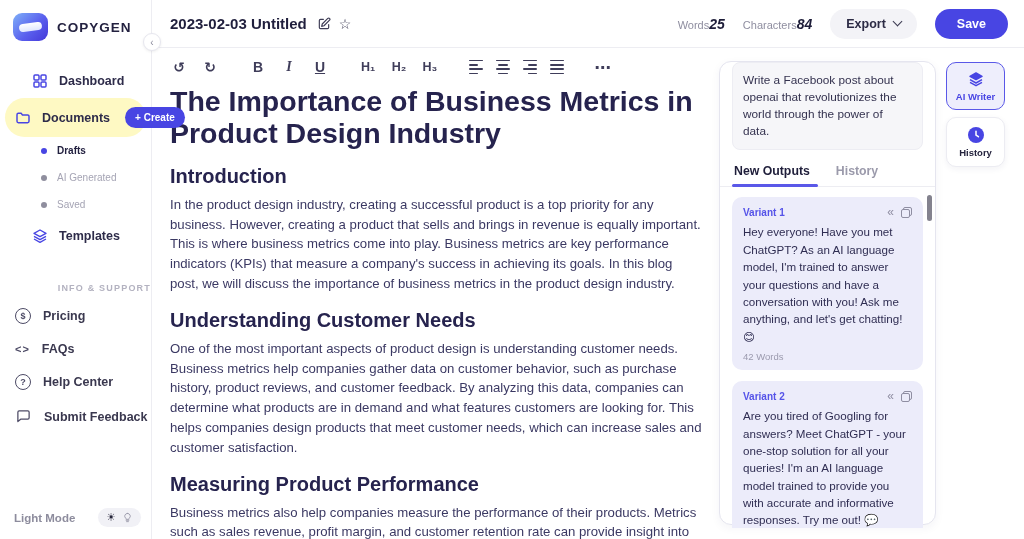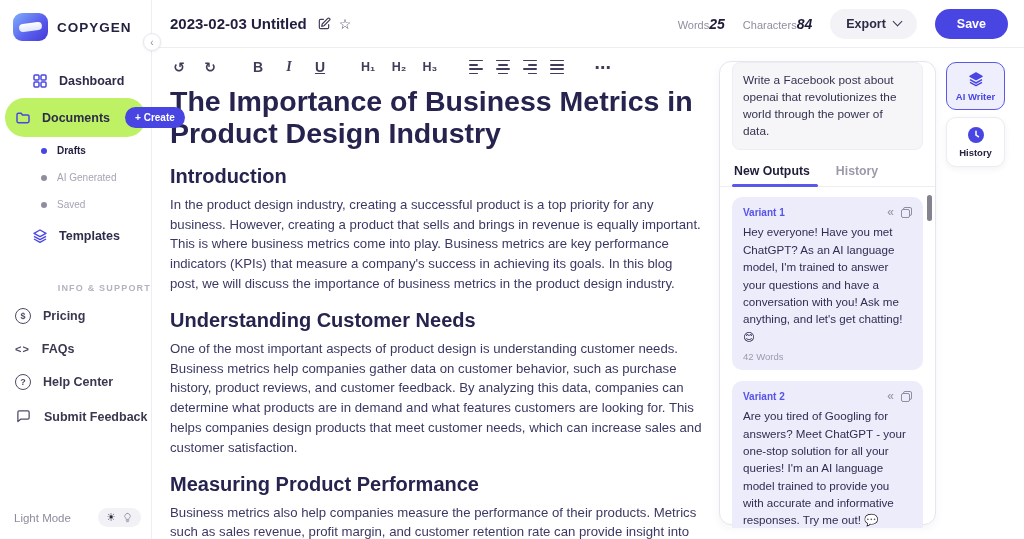--- a/index.html
+++ b/index.html
@@ -11,38 +11,38 @@
     background:#fff; border-right:1px solid #ededf2; z-index:5; }
   .logo-row { display:flex; align-items:center; gap:9px; padding:13px 0 0 13px; }
   .logo-mark { position:relative; width:35px; height:28px; border-radius:9px;
     background:linear-gradient(135deg,#7fb0f8 0%,#5a60ee 55%,#4438d8 100%); }
   .logo-mark::after { content:""; position:absolute; left:6px; top:10px; width:23px; height:8px;
     background:linear-gradient(180deg,#ffffff,#dfe6ff); border-radius:5px; transform:rotate(-8deg); }
   .logo-text { font-size:13.5px; font-weight:800; letter-spacing:1px; color:#232140; }
   .nav { margin-top:22px; }
   .nav-item { display:flex; align-items:center; gap:11px; padding:9px 0 9px 31px;
     font-size:12.5px; color:#2e2c4a; font-weight:600; cursor:pointer; }
-  .nav-item.active { background:#bef264; border-radius:999px; margin:0 5px; padding-left:10px; }
+  .nav-item.active { background:#fef9c3; border-radius:999px; margin:0 5px; padding-left:10px; }
   .nav-icon { width:17px; height:17px; display:inline-flex; align-items:center; justify-content:center; }
   .create-btn { margin-left:4px; background:#4845e3; color:#fff; font-size:10px; font-weight:700;
     border:none; border-radius:999px; padding:5px 10px; cursor:pointer; white-space:nowrap; }
   .sub-item { display:flex; align-items:center; gap:10px; padding:8px 0 8px 41px; font-size:10px;
     color:#a5a4b4; cursor:pointer; }
   .sub-item .dot { width:6px; height:6px; border-radius:50%; background:#8f8e9e; }
   .sub-item.active { color:#232140; font-weight:700; }
   .sub-item.active .dot { background:#4845e3; }
   .support-title { margin:30px 0 6px 14px; font-size:9px; font-weight:700; letter-spacing:1.2px; color:#b3b2c0;text-align:right; }
   .support-item { display:flex; align-items:center; gap:12px; padding:9px 0 9px 15px; font-size:12.5px;
     color:#3a384f; font-weight:600; cursor:pointer; }
   .circle-ic { width:16px; height:16px; border:1.4px solid #4d4b66; border-radius:50%;
     display:inline-flex; align-items:center; justify-content:center; font-size:9px; font-weight:700; color:#4d4b66; }
   .faq-ic { font-size:11px; font-weight:700; color:#4d4b66; letter-spacing:1px; }
   .theme-row { position:absolute; left:0; bottom:12px; width:100%; display:flex;
     align-items:center; justify-content:space-between; padding:0 10px 0 14px; }
-  .theme-label { font-size:11.5px; color:#8d8c9d; font-weight:400; }
+  .theme-label { font-size:11.5px; color:#8d8c9d; font-weight:700; }
   .theme-toggle { display:flex; align-items:center; gap:6px; background:#f1f1f6;
     border-radius:999px; padding:4px 8px; cursor:pointer; }
   .sun-ic { font-size:11px; color:#26253a; line-height:1; }
   .collapse-btn { position:absolute; left:143px; top:33px; width:18px; height:18px; z-index:9;
     background:#fff; border:1px solid #e7e7ef; border-radius:50%; box-shadow:0 1px 3px rgba(0,0,0,.07);
     display:flex; align-items:center; justify-content:center; font-size:10px; color:#8b8a9c; cursor:pointer; }
 
   
   .topbar { position:absolute; left:152px; top:0; right:0; height:48px;
     display:flex; align-items:center; border-bottom:1px solid #ededf2; padding:0 16px 0 18px; }

